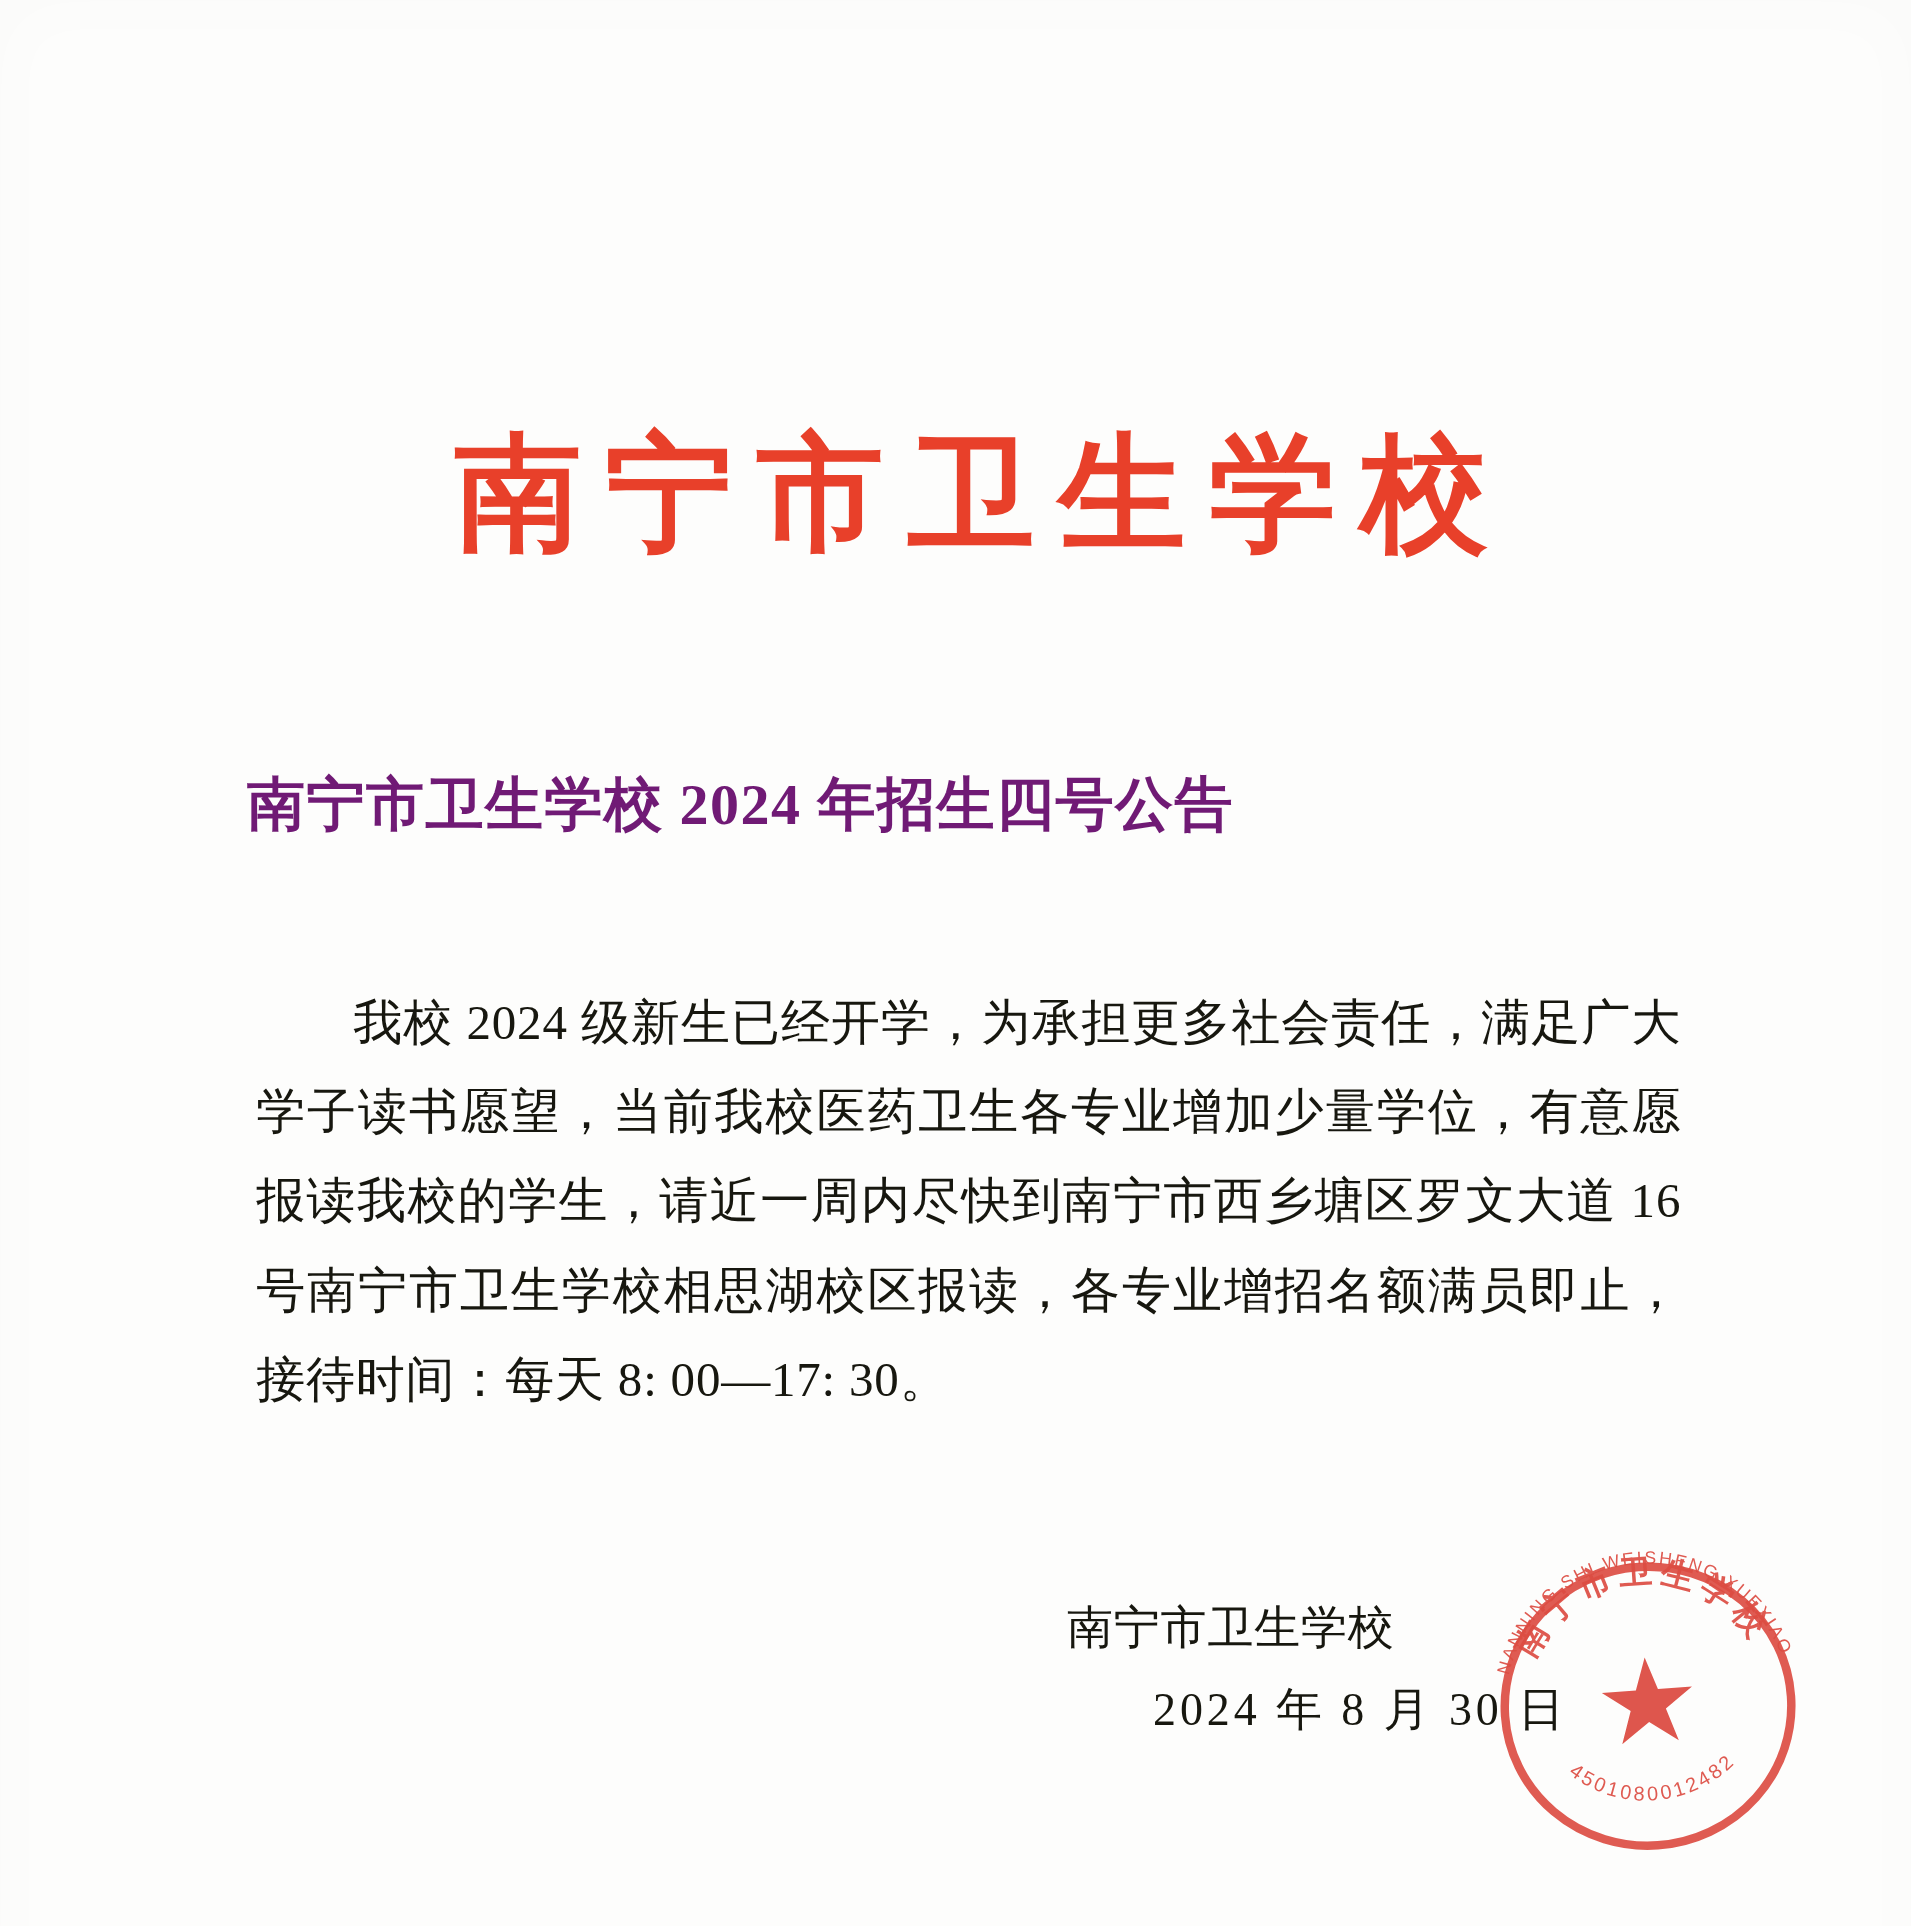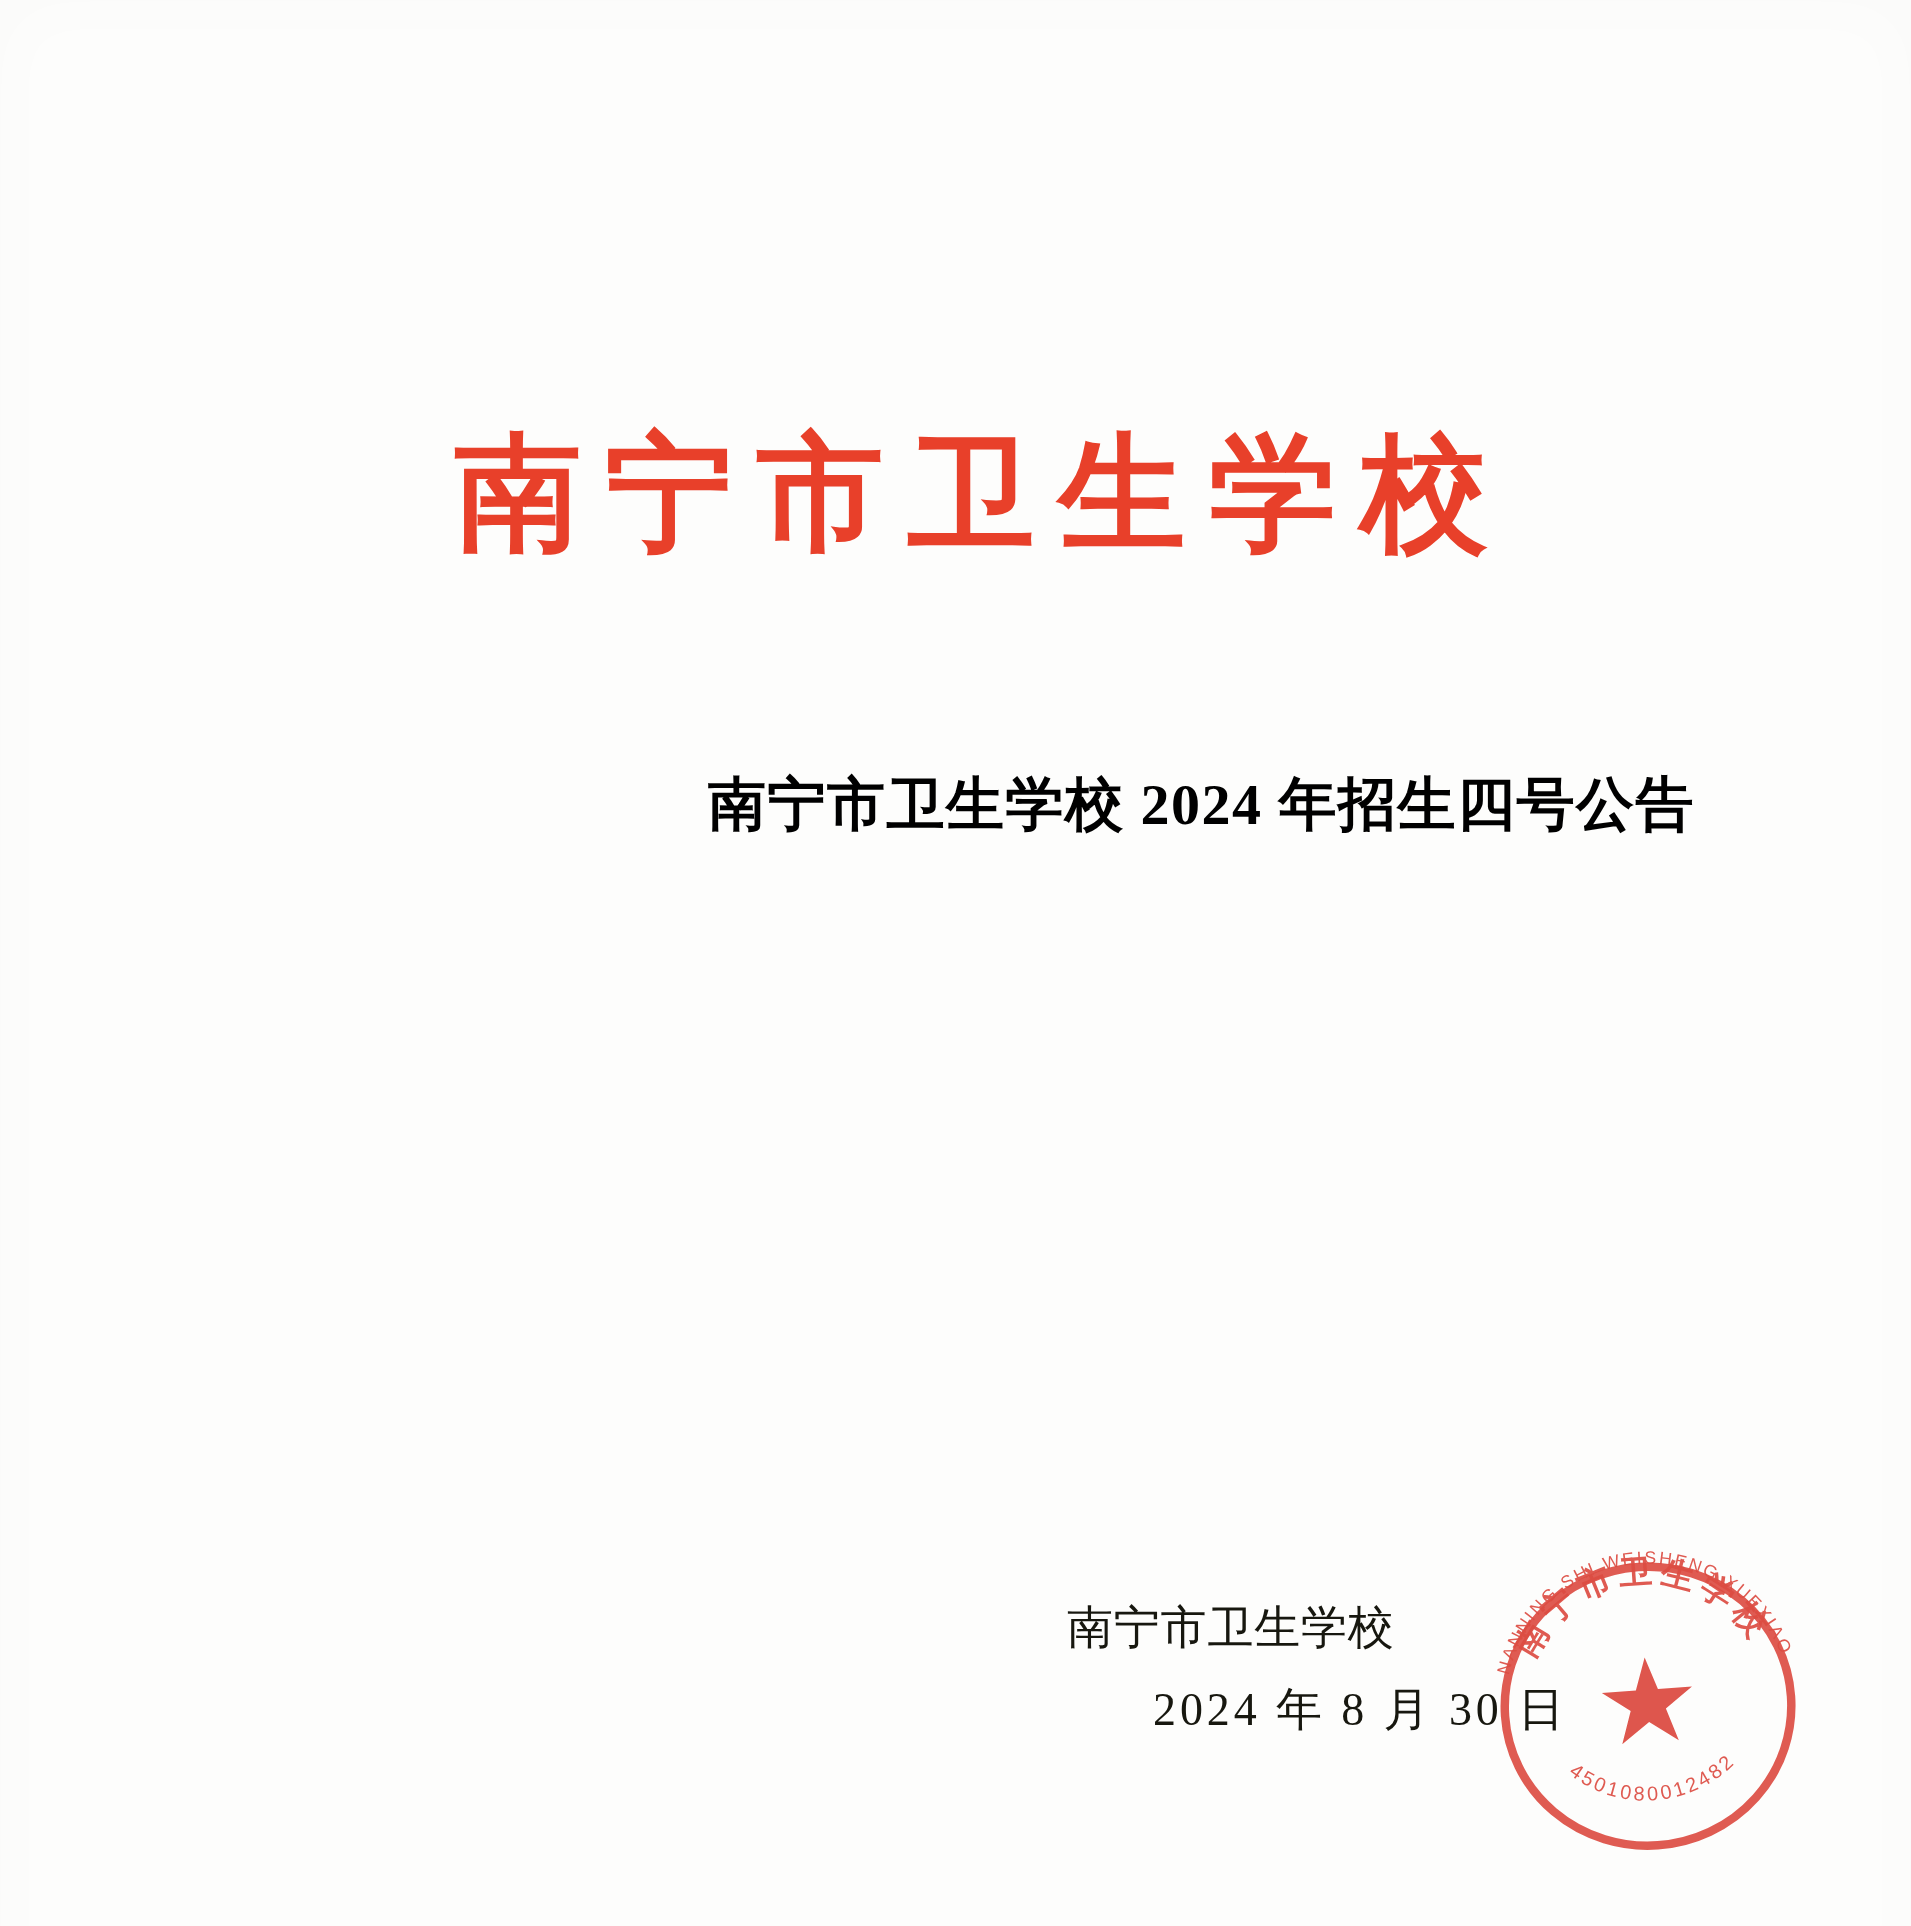--- a/index.html
+++ b/index.html
@@ -48,22 +48,22 @@
     text-indent: 24px;
     line-height: 1;
     white-space: nowrap;
   }
 
   .doc-title {
     position: absolute;
     left: 0;
     top: 770px;
     width: 100%;
-    text-align: right;
-    color: #000000;
+    text-align: left;
+    color: #701a75;
     font-family: "Liberation Serif", "DejaVu Serif", serif;
     font-weight: 700;
     font-size: 58px;
     letter-spacing: 1.5px;
     line-height: 1.2;
     white-space: nowrap;
   }
 
   .doc-para {
     position: absolute;
@@ -117,20 +117,21 @@
 </head>
 <body>
 
 <div class="page">
   <div class="doc-body">
 
     <div class="letterhead">南宁市卫生学校</div>
 
     <div class="doc-title">南宁市卫生学校 2024 年招生四号公告</div>
 
+    <div class="doc-para">我校 2024 级新生已经开学，为承担更多社会责任，满足广大学子读书愿望，当前我校医药卫生各专业增加少量学位，有意愿报读我校的学生，请近一周内尽快到南宁市西乡塘区罗文大道 16 号南宁市卫生学校相思湖校区报读，各专业增招名额满员即止，接待时间：每天 8: 00—17: 30。</div>
 
     <div class="signature">
       <span class="sig-line">南宁市卫生学校</span>
       <span class="sig-line sig-date">2024 年 8 月 30 日</span>
     </div>
 
     <div class="seal">
       <svg viewBox="0 0 900 880" xmlns="http://www.w3.org/2000/svg">
         <defs>
           <path id="arcOuterTop" d="M 80,460 A 370,370 0 0 1 820,460"></path>

